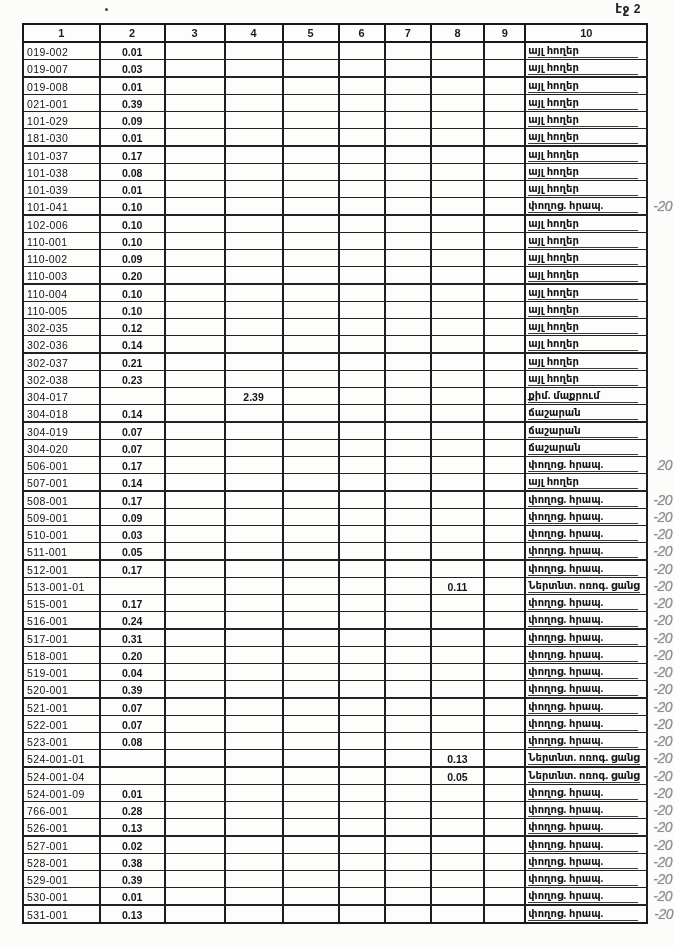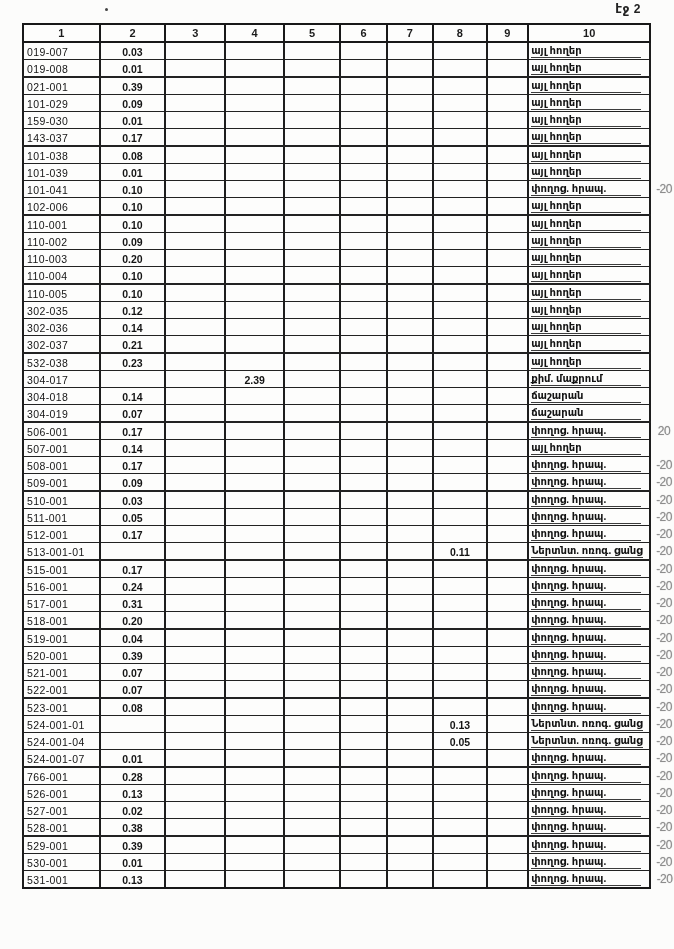--- a/index.html
+++ b/index.html
@@ -34,22 +34,22 @@
   td.code{font-size:10.5px;text-align:left;padding-left:3px;letter-spacing:.4px;color:#141414}
   td.val{font-size:10.5px;font-weight:bold;text-align:center;color:#141414}
   td.land{font-size:10px;font-weight:bold;text-align:left;padding-left:2px;color:#141414}
   td.land .u{
     display:inline-block;min-width:93%;
     border-bottom:1px solid #3c3c3c;line-height:12px;
   }
   
   th.m,td.m{border:none;background:transparent;padding:0}
   td.m{
-    font-size:12px;color:#8d8d8d;
-    text-align:center;padding-left:5px;vertical-align:middle;
+    font-size:14px;font-style:italic;color:#8d8d8d;
+    text-align:right;padding-left:5px;vertical-align:middle;
     text-shadow:0 0 1px #b5b5b5;letter-spacing:-.5px;
   }
 </style>
 </head>
 <body>
 
 <div class="page-label">էջ 2</div>
 <div class="speck"></div>
 
 <table class="doc">
@@ -76,20 +76,33 @@
         <th class="h">6</th>
         <th class="h">7</th>
         <th class="h">8</th>
         <th class="h">9</th>
         <th class="h">10</th>
         <th class="m"></th>
       </tr>
   </thead>
   <tbody>
       <tr>
+        <td class="c code"><span>019-002</span></td>
+        <td class="c val"><span>0.01</span></td>
+        <td class="c"></td>
+        <td class="c val"></td>
+        <td class="c"></td>
+        <td class="c"></td>
+        <td class="c"></td>
+        <td class="c val"></td>
+        <td class="c"></td>
+        <td class="c land"><span class="u">այլ հողեր</span></td>
+        <td class="m"></td>
+      </tr>
+      <tr>
         <td class="c code"><span>019-007</span></td>
         <td class="c val"><span>0.03</span></td>
         <td class="c"></td>
         <td class="c val"></td>
         <td class="c"></td>
         <td class="c"></td>
         <td class="c"></td>
         <td class="c val"></td>
         <td class="c"></td>
         <td class="c land"><span class="u">այլ հողեր</span></td>
@@ -128,34 +141,34 @@
         <td class="c val"></td>
         <td class="c"></td>
         <td class="c"></td>
         <td class="c"></td>
         <td class="c val"></td>
         <td class="c"></td>
         <td class="c land"><span class="u">այլ հողեր</span></td>
         <td class="m"></td>
       </tr>
       <tr>
-        <td class="c code"><span>159-030</span></td>
+        <td class="c code"><span>181-030</span></td>
         <td class="c val"><span>0.01</span></td>
         <td class="c"></td>
         <td class="c val"></td>
         <td class="c"></td>
         <td class="c"></td>
         <td class="c"></td>
         <td class="c val"></td>
         <td class="c"></td>
         <td class="c land"><span class="u">այլ հողեր</span></td>
         <td class="m"></td>
       </tr>
       <tr>
-        <td class="c code"><span>143-037</span></td>
+        <td class="c code"><span>101-037</span></td>
         <td class="c val"><span>0.17</span></td>
         <td class="c"></td>
         <td class="c val"></td>
         <td class="c"></td>
         <td class="c"></td>
         <td class="c"></td>
         <td class="c val"></td>
         <td class="c"></td>
         <td class="c land"><span class="u">այլ հողեր</span></td>
         <td class="m"></td>
@@ -310,21 +323,21 @@
         <td class="c val"></td>
         <td class="c"></td>
         <td class="c"></td>
         <td class="c"></td>
         <td class="c val"></td>
         <td class="c"></td>
         <td class="c land"><span class="u">այլ հողեր</span></td>
         <td class="m"></td>
       </tr>
       <tr>
-        <td class="c code"><span>532-038</span></td>
+        <td class="c code"><span>302-038</span></td>
         <td class="c val"><span>0.23</span></td>
         <td class="c"></td>
         <td class="c val"></td>
         <td class="c"></td>
         <td class="c"></td>
         <td class="c"></td>
         <td class="c val"></td>
         <td class="c"></td>
         <td class="c land"><span class="u">այլ հողեր</span></td>
         <td class="m"></td>
@@ -362,20 +375,33 @@
         <td class="c val"></td>
         <td class="c"></td>
         <td class="c"></td>
         <td class="c"></td>
         <td class="c val"></td>
         <td class="c"></td>
         <td class="c land"><span class="u">ճաշարան</span></td>
         <td class="m"></td>
       </tr>
       <tr>
+        <td class="c code"><span>304-020</span></td>
+        <td class="c val"><span>0.07</span></td>
+        <td class="c"></td>
+        <td class="c val"></td>
+        <td class="c"></td>
+        <td class="c"></td>
+        <td class="c"></td>
+        <td class="c val"></td>
+        <td class="c"></td>
+        <td class="c land"><span class="u">ճաշարան</span></td>
+        <td class="m"></td>
+      </tr>
+      <tr>
         <td class="c code"><span>506-001</span></td>
         <td class="c val"><span>0.17</span></td>
         <td class="c"></td>
         <td class="c val"></td>
         <td class="c"></td>
         <td class="c"></td>
         <td class="c"></td>
         <td class="c val"></td>
         <td class="c"></td>
         <td class="c land"><span class="u">փողոց. հրապ.</span></td>
@@ -609,21 +635,21 @@
         <td class="c val"></td>
         <td class="c"></td>
         <td class="c"></td>
         <td class="c"></td>
         <td class="c val"><span>0.05</span></td>
         <td class="c"></td>
         <td class="c land"><span class="u">Ներտնտ. ոռոգ. ցանց</span></td>
         <td class="m"><span>-20</span></td>
       </tr>
       <tr>
-        <td class="c code"><span>524-001-07</span></td>
+        <td class="c code"><span>524-001-09</span></td>
         <td class="c val"><span>0.01</span></td>
         <td class="c"></td>
         <td class="c val"></td>
         <td class="c"></td>
         <td class="c"></td>
         <td class="c"></td>
         <td class="c val"></td>
         <td class="c"></td>
         <td class="c land"><span class="u">փողոց. հրապ.</span></td>
         <td class="m"><span>-20</span></td>

